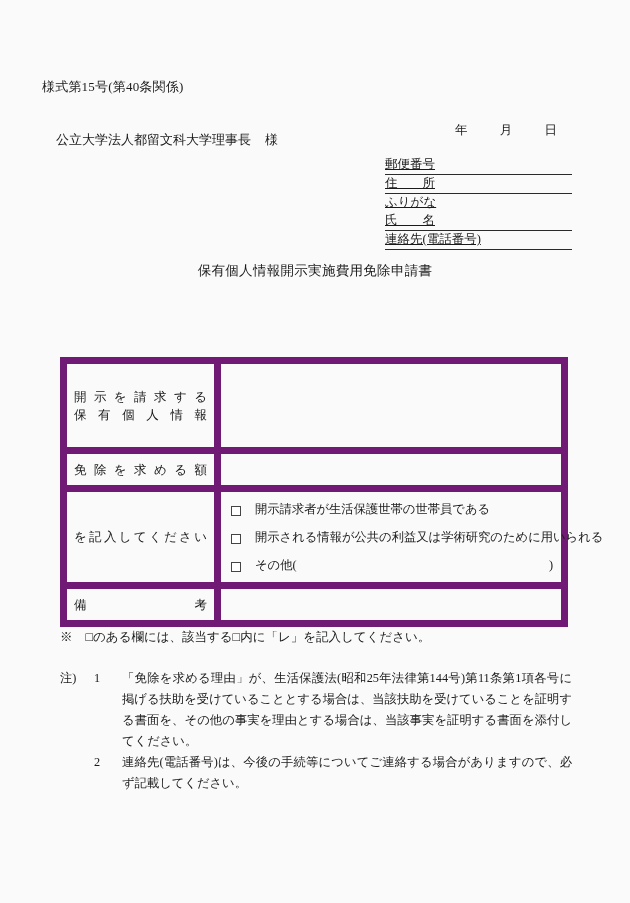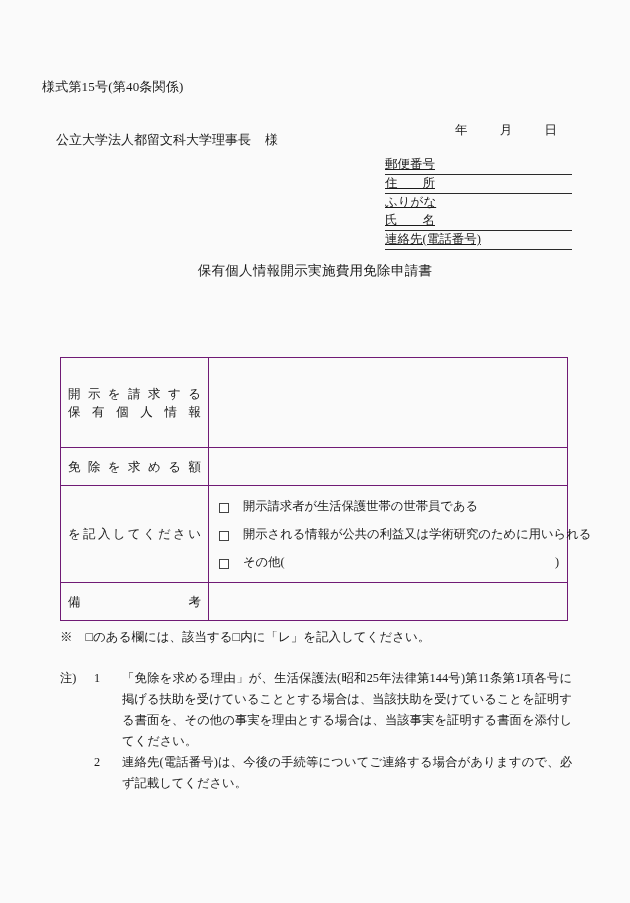--- a/index.html
+++ b/index.html
@@ -95,21 +95,21 @@
   
   .form-table {
     left: 60px;
     top: 357px;
     width: 508px;
     border-collapse: collapse;
     border-spacing: 0;
     table-layout: fixed;
   }
   .form-table td {
-    border: 1px solid #701a75;
+    border: 7px solid #701a75;
     padding: 0;
     vertical-align: middle;
     font-size: 12.5px;
   }
   .form-table td.label {
     width: 133px;
     padding: 0 7px;
   }
   .form-table td.value {
     padding: 6px 8px;

